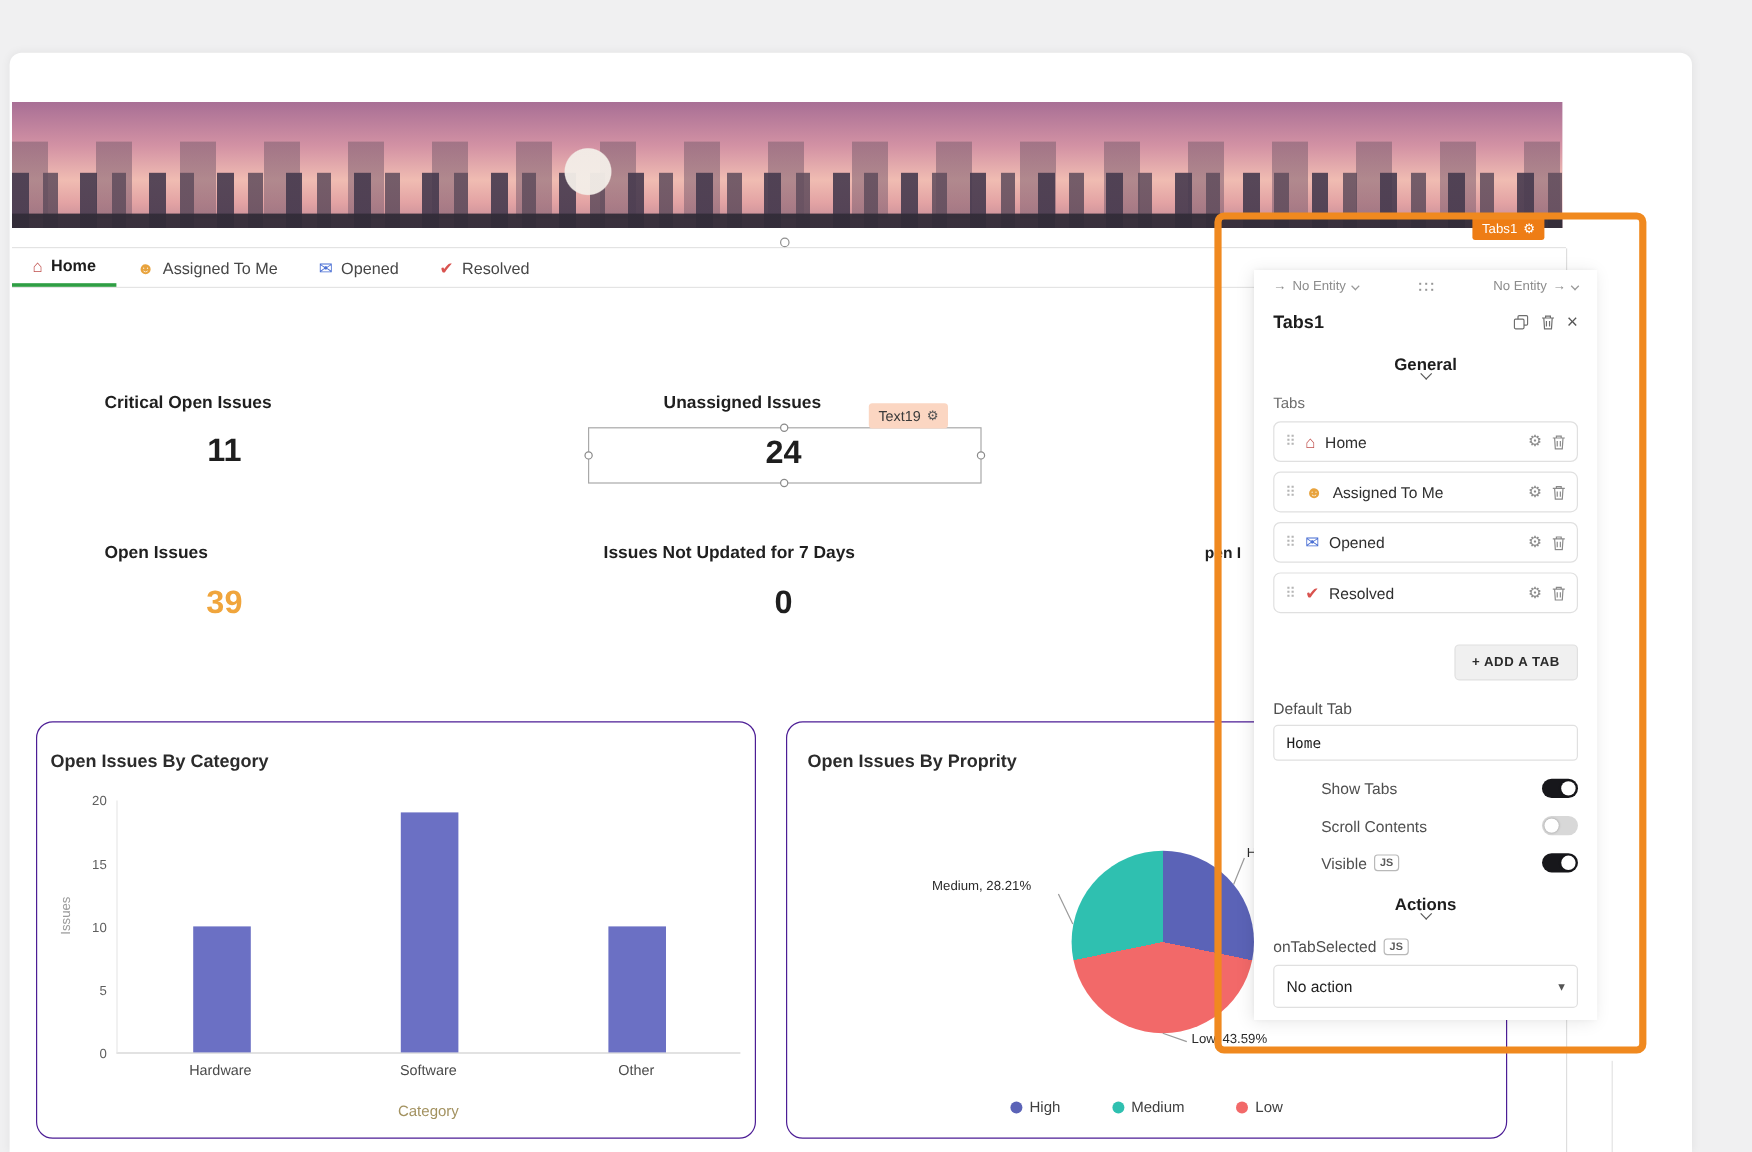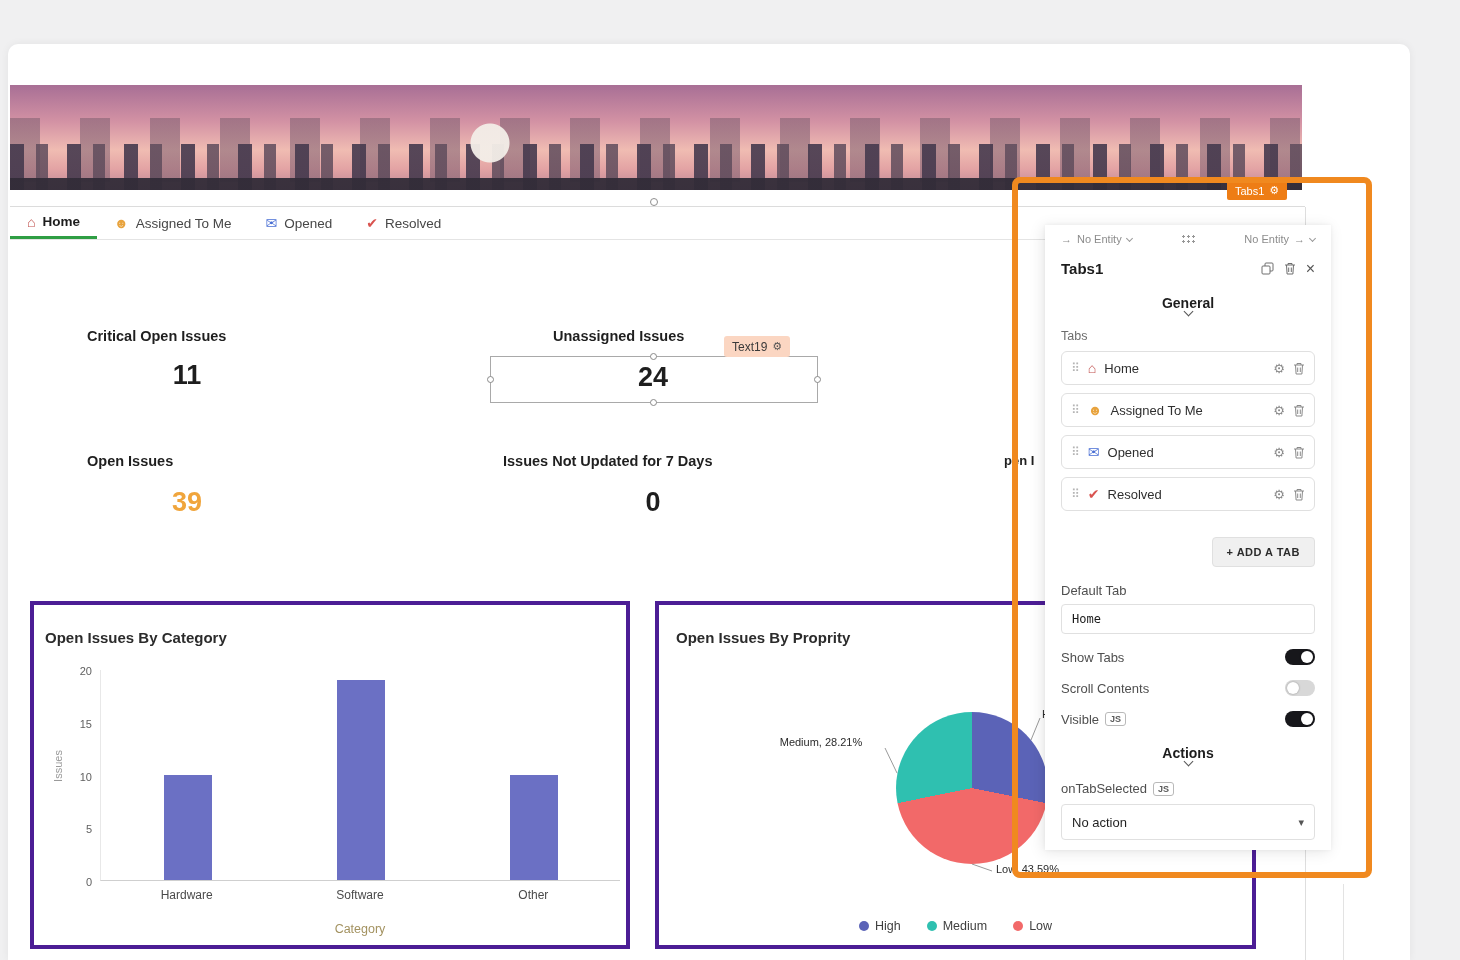--- a/index.html
+++ b/index.html
@@ -38,40 +38,40 @@
   .clip-frag  { position:absolute; left:1004px; top:453px; font-size:13px; font-weight:700; color:#1f1f1f; z-index:2; }
 
   .sel-box { position:absolute; left:490px; top:356px; width:328px; height:47px;
              border:1px solid #a9a9a9; }
   .handle  { position:absolute; width:7px; height:7px; border-radius:50%; background:#fff; border:1.5px solid #8a8a8a; }
   .sel-badge { position:absolute; left:724px; top:336px; height:21px; padding:2px 8px; background:#fbd6c2;
                border-radius:3px; font-size:12px; color:#3a3a3a; display:flex; align-items:center; gap:5px; }
   .sel-badge .g { font-size:11px; color:#555; }
 
   
-  .card { position:absolute; background:#fff; border:4px solid #4c1d95; border-radius:0; }
+  .card { position:absolute; background:#fff; border:1px solid #4c1d95; border-radius:14px; }
   .chart-title { position:absolute; left:11px; top:24px; font-size:15px; font-weight:700; color:#2b2b2b; }
   .plot { position:absolute; left:66px; top:65px; width:520px; height:211px; display:flex;
           justify-content:space-around; align-items:flex-end;
           border-left:1px solid #e8e8e8; border-bottom:1px solid #cfcfcf; }
   .bar-col { display:flex; align-items:flex-end; }
   .bar { width:48px; }
   .yticks { position:absolute; left:26px; top:65px; width:32px; height:211px; }
   .ytick { position:absolute; right:0; font-size:11px; color:#5f5f5f; }
   .xlabels { position:absolute; left:66px; top:283px; width:520px; display:flex; justify-content:space-around; }
   .bar-xlabel { width:100px; text-align:center; font-size:12px; color:#4a4a4a; }
   .ylab { position:absolute; left:4px; top:155px; width:40px; text-align:center; font-size:11px; color:#9a9a9a;
           transform:rotate(-90deg); }
   .xlab { position:absolute; left:66px; top:317px; width:520px; text-align:center; font-size:12.5px; color:#a39260; }
 
   .pie { position:absolute; left:237px; top:107px; width:152px; height:152px; border-radius:50%; }
   .callout-lines { position:absolute; left:0; top:0; pointer-events:none; }
   .callout-lines polyline { fill:none; stroke:#9a9a9a; stroke-width:1; }
   .callout { position:absolute; font-size:11px; color:#2b2b2b; white-space:nowrap; }
-  .pie-legend { position:absolute; left:0; top:314px; width:100%; display:flex; justify-content:center; gap:26px; }
+  .pie-legend { position:absolute; left:0; top:314px; width:100%; display:flex; justify-content:center; gap:43px; }
   .legend-item { display:flex; align-items:center; gap:6px; font-size:12.5px; color:#3f3f3f; }
   .legend-dot { width:10px; height:10px; border-radius:50%; }
 
   .edge-line  { position:absolute; left:1305px; top:207px; width:1px; height:753px; background:#dedede; }
   .edge-line2 { position:absolute; left:1343px; top:884px; width:1px; height:76px; background:#e3e3e3; }
 
   
   .panel { position:absolute; left:1045px; top:225px; width:286px; height:625px; background:#fff;
            box-shadow:-2px 2px 14px rgba(0,0,0,.10), 0 0 4px rgba(0,0,0,.05); z-index:30;
            padding:0 16px; overflow:hidden; }
@@ -97,21 +97,21 @@
   .drag { color:#b5b5b5; font-size:12px; cursor:grab; }
   .trlabel { flex:1; font-size:13px; color:#2f2f2f; }
   .gear { color:#8a8a8a; font-size:13px; cursor:pointer; }
   .add-row { margin-top:26px; display:flex; justify-content:flex-end; }
   .add-tab { background:#f0f0f0; border:1px solid #e0e0e0; border-radius:4px; padding:8px 14px;
              font-family:inherit; font-size:11px; font-weight:700; letter-spacing:.5px; color:#2b2b2b; cursor:pointer; }
   .text-input { margin-top:6px; height:30px; border:1px solid #e0e0e0; border-radius:4px;
                 display:flex; align-items:center; padding:0 10px; font-family:"DejaVu Sans Mono",monospace;
                 font-size:12px; color:#1c1c1c; }
   .toggle-row { margin-top:15px; display:flex; justify-content:space-between; align-items:center; }
-  .tog-label { font-size:13px; color:#4f4f4f; display:flex; align-items:center; gap:6px; }
+  .tog-label { font-size:13px; color:#4f4f4f; display:flex; align-items:center; gap:6px;margin-left:40px; }
   .toggle { width:30px; height:16px; border-radius:9px; background:#d8d8d8; position:relative; cursor:pointer; }
   .toggle::after { content:""; position:absolute; width:12px; height:12px; border-radius:50%;
                    background:#fff; top:2px; left:2px; box-shadow:0 0 2px rgba(0,0,0,.35); }
   .toggle.on { background:#17171b; }
   .toggle.on::after { left:16px; }
   .js-chip { border:1px solid #b9b9b9; border-radius:3px; font-size:9px; font-weight:700;
              padding:0 4px; height:14px; line-height:13px; color:#5a5a5a; }
   .select { margin-top:8px; height:30px; border:1px solid #e0e0e0; border-radius:4px;
             display:flex; justify-content:space-between; align-items:center; padding:17px 10px;
             font-size:13px; color:#1f1f1f; cursor:pointer; }

